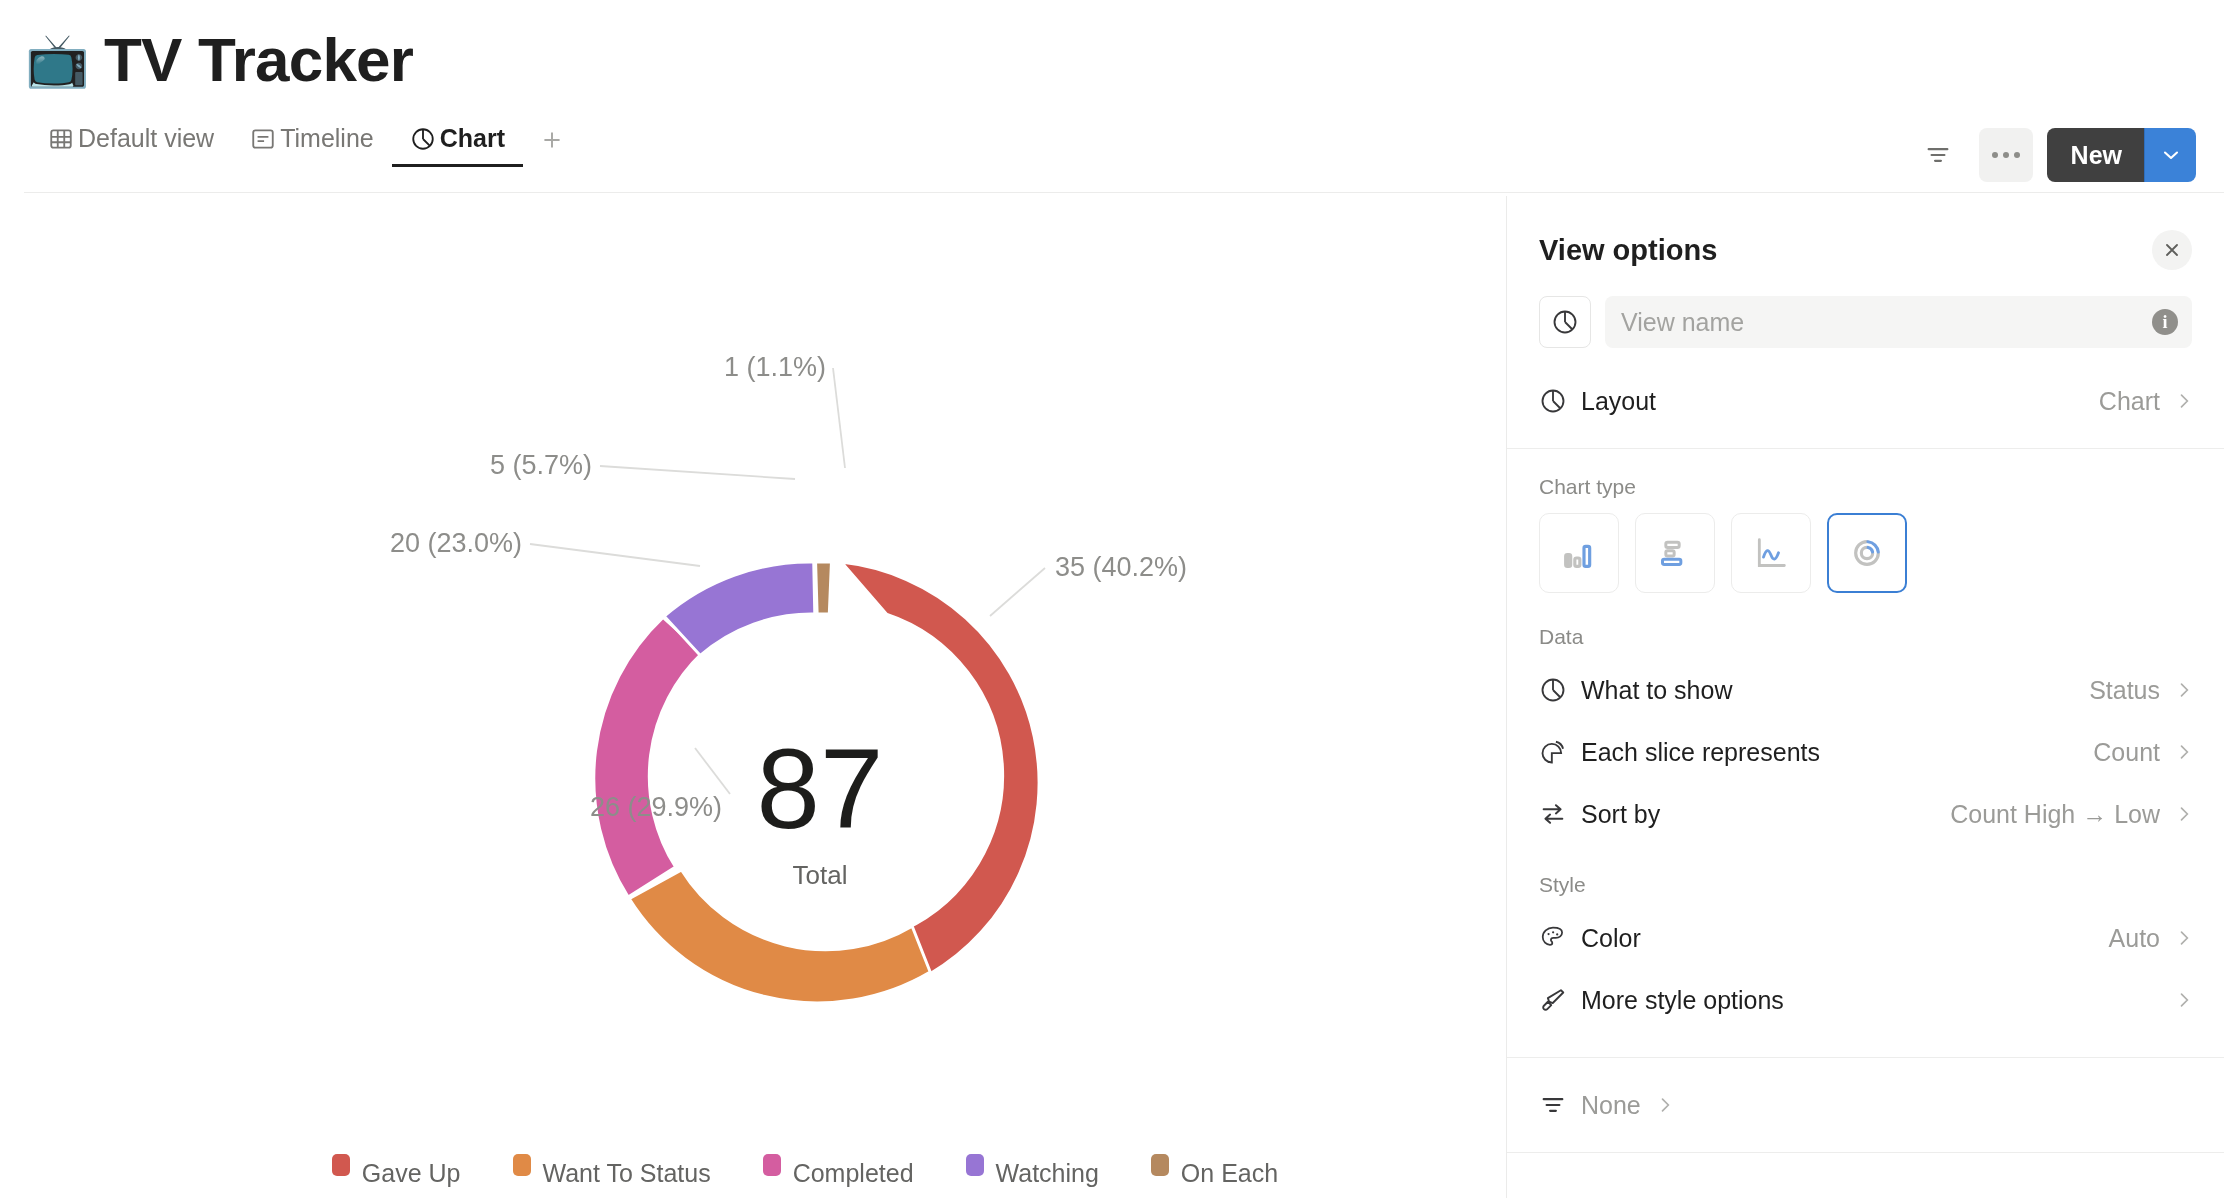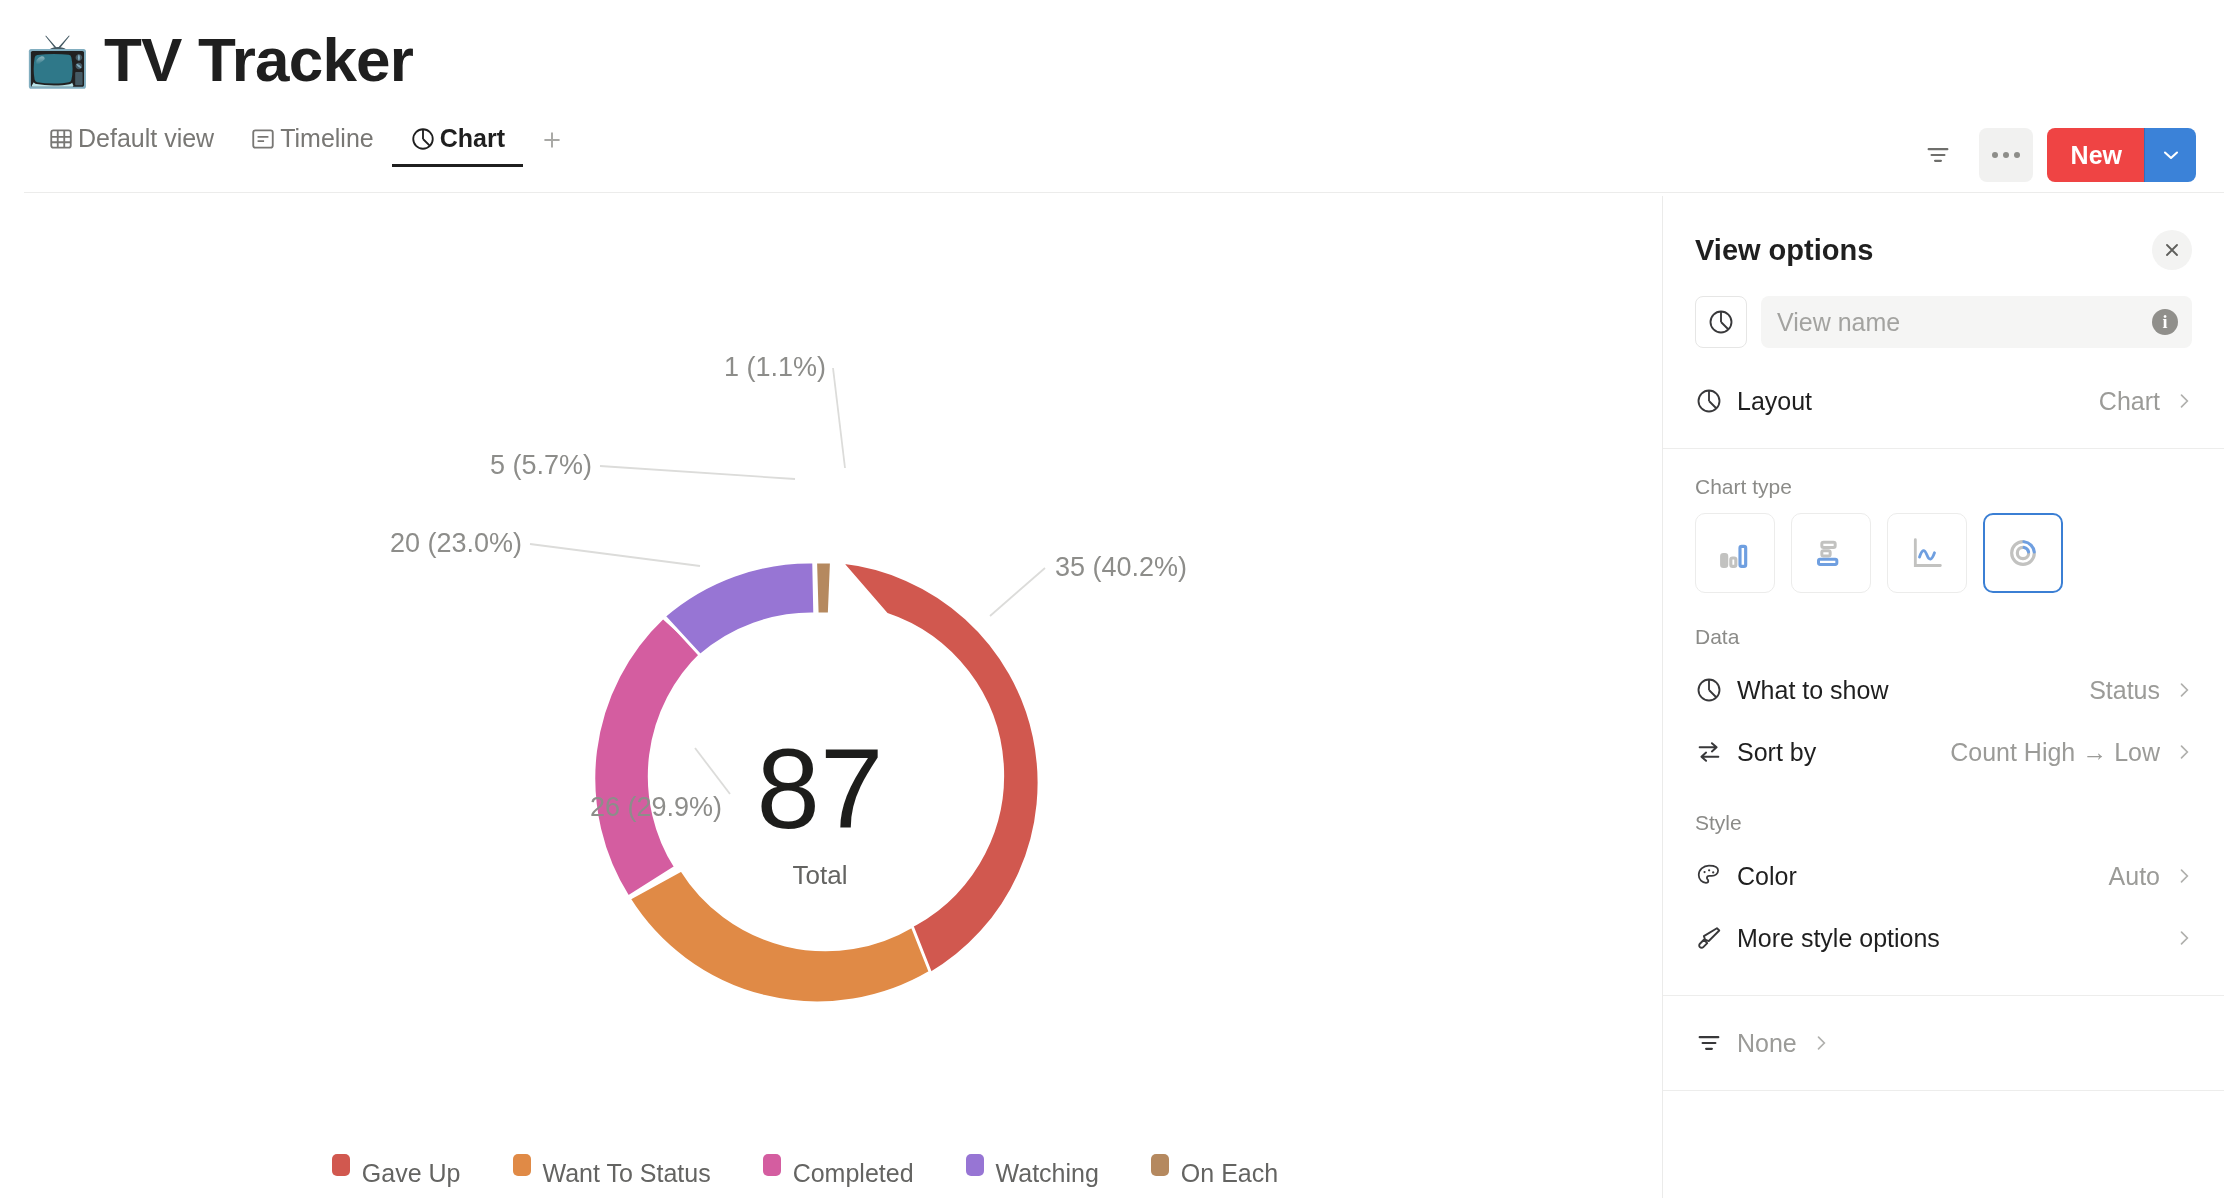--- a/index.html
+++ b/index.html
@@ -64,21 +64,21 @@
     width: 54px; height: 54px; border-radius: 8px;
     display: flex; align-items: center; justify-content: center;
     cursor: pointer; background: transparent; border: none;
   }
   .icon-btn.filled { background: #f1f1f0; }
   .dots { display:flex; gap: 5px; align-items:center; }
   .dots i { width: 6px; height: 6px; border-radius: 50%; background: #8d8d89; display:block; }
 
   .new-group { display: flex; align-items: stretch; height: 54px; }
   .new-btn {
-    background: #ef4444; color: #fff; font-size: 25px; font-weight: bold;
+    background: #404040; color: #fff; font-size: 25px; font-weight: bold;
     border: none; padding: 0 22px 0 24px; cursor: pointer;
     border-radius: 8px 0 0 8px; display:flex; align-items:center;
   }
   .new-caret {
     background: #3b82d8; border: none; cursor: pointer;
     border-radius: 0 8px 8px 0; width: 52px;
     display: flex; align-items: center; justify-content: center;
     border-left: 1.5px solid #2f6fbd;
   }
 
@@ -95,21 +95,21 @@
   .legend-item {
     display: flex; align-items: center; gap: 12px;
     margin: 0 26px; cursor: pointer;
   }
   .legend-swatch { width: 18px; height: 22px; border-radius: 5px; display:block; }
   .legend-label { font-size: 25px; color: #646462; margin-top: 18px; }
 
   
   .panel {
     position: absolute; right: 0; top: 196px;
-    width: 562px; height: 1002px;
+    width: 718px; height: 1002px;
     background: #fff; border-left: 1px solid #ebebea;
   }
   .panel-head {
     display: flex; align-items: center; justify-content: space-between;
     padding: 34px 32px 0 32px;
   }
   .panel-title { font-size: 29px; font-weight: bold; color: #1f1f1f; }
   .panel-close {
     width: 40px; height: 40px; border-radius: 50%; background: #f3f3f2;
     display: flex; align-items: center; justify-content: center;
@@ -383,20 +383,35 @@
     </span>
     <span class="opt-label">What to show</span>
     <span class="opt-value">Status</span>
     <span class="chev">
       <svg width="20" height="20" viewBox="0 0 24 24" fill="none" stroke="#b0b0ad" stroke-width="2" stroke-linecap="round">
           <path d="M9 5l7 7-7 7"></path>
         </svg>
     </span>
   </div>
 
+  <div class="opt-row">
+    <span class="opt-icon">
+      <svg width="28" height="28" viewBox="0 0 24 24" fill="none" stroke="#38383a" stroke-width="1.6">
+        <path d="M11 21a8 8 0 1 1 8-8h-8z"></path>
+          <path d="M14.5 3.2A8 8 0 0 1 20.6 9.2"></path>
+      </svg>
+    </span>
+    <span class="opt-label">Each slice represents</span>
+    <span class="opt-value">Count</span>
+    <span class="chev">
+      <svg width="20" height="20" viewBox="0 0 24 24" fill="none" stroke="#b0b0ad" stroke-width="2" stroke-linecap="round">
+          <path d="M9 5l7 7-7 7"></path>
+        </svg>
+    </span>
+  </div>
 
   <div class="opt-row">
     <span class="opt-icon">
       <svg width="28" height="28" viewBox="0 0 24 24" fill="none" stroke="#38383a" stroke-width="1.7" stroke-linecap="round" stroke-linejoin="round">
         <path d="M4 8h14M14.5 4.5L18.5 8 14.5 11.5"></path>
         <path d="M20 16H6M9.5 12.5L5.5 16 9.5 19.5"></path>
       </svg>
     </span>
     <span class="opt-label">Sort by</span>
     <span class="opt-value">Count High → Low</span>

